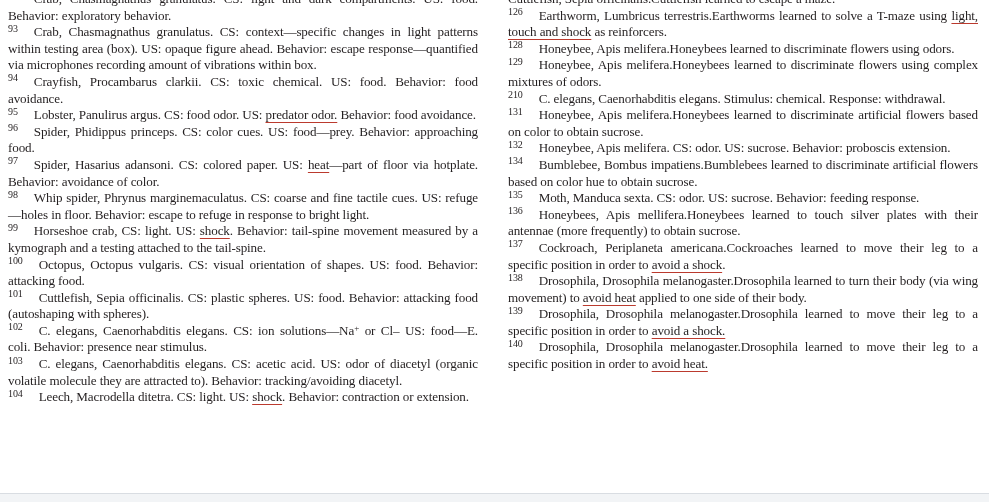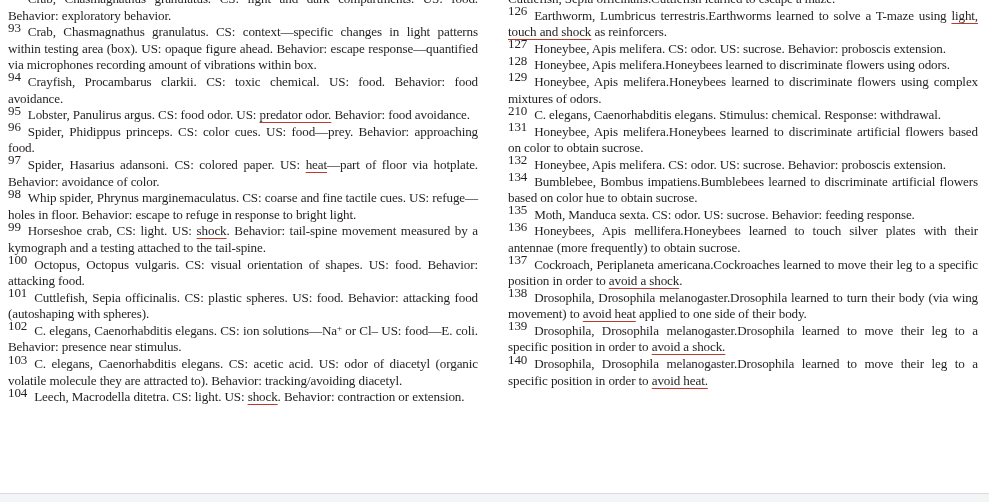--- a/index.html
+++ b/index.html
@@ -21,26 +21,26 @@
     font-size: 13.1px;
     line-height: 16.6px;
     letter-spacing: -0.12px;
     text-align: justify;
     text-justify: inter-word;
   }
   .col-left  { left: 8px; }
   .col-right { left: 508px; }
   .entry { margin: 0; padding: 0; }
   sup.fn {
-    font-size: 13px;
+    font-size: 10px;
     line-height: 0;
     vertical-align: baseline;
     position: relative;
     top: -4.5px;
-    margin-right: 7px;
+    margin-right: 16px;
   }
   sup.chem {
     font-size: 9px;
     line-height: 0;
     vertical-align: baseline;
     position: relative;
     top: -4px;
   }
   .it { }
   .ul {
@@ -73,21 +73,20 @@
       <p class="entry"><sup class="fn">99</sup><span>Horseshoe crab, CS: light. US: </span><span class="ul">shock</span><span>. Behavior: tail-spine movement measured by a kymograph and a testing attached to the tail-spine.</span></p>
       <p class="entry"><sup class="fn">100</sup><span>Octopus, </span><span class="it">Octopus vulgaris</span><span>. CS: visual orientation of shapes. US: food. Behavior: attacking food.</span></p>
       <p class="entry"><sup class="fn">101</sup><span>Cuttlefish, </span><span class="it">Sepia officinalis</span><span>. CS: plastic spheres. US: food. Behavior: attacking food (autoshaping with spheres).</span></p>
       <p class="entry"><sup class="fn">102</sup><span class="it">C. elegans, Caenorhabditis elegans</span><span>. CS: ion solutions—Na</span><sup class="chem">+</sup><span> or Cl– US: food—</span><span class="it">E. coli</span><span>. Behavior: presence near stimulus.</span></p>
       <p class="entry"><sup class="fn">103</sup><span class="it">C. elegans, Caenorhabditis elegans</span><span>. CS: acetic acid. US: odor of diacetyl (organic volatile molecule they are attracted to). Behavior: tracking/avoiding diacetyl.</span></p>
       <p class="entry"><sup class="fn">104</sup><span>Leech, </span><span class="it">Macrodella ditetra</span><span>. CS: light. US: </span><span class="ul">shock</span><span>. Behavior: contraction or extension.</span></p>
     </section>
   <section class="col col-right">
       <p class="entry"><span>Cuttlefish, </span><span class="it">Sepia officinalis</span><span>.Cuttlefish learned to escape a maze.</span></p>
       <p class="entry"><sup class="fn">126</sup><span>Earthworm, </span><span class="it">Lumbricus terrestris</span><span>.Earthworms learned to solve a T-maze using </span><span class="ul">light, touch and shock</span><span> as reinforcers.</span></p>
-      <p class="entry"><sup class="fn">127</sup><span>Honeybee, </span><span class="it">Apis melifera</span><span>. CS: odor. US: sucrose. Behavior: proboscis extension.</span></p>
       <p class="entry"><sup class="fn">128</sup><span>Honeybee, </span><span class="it">Apis melifera</span><span>.Honeybees learned to discriminate flowers using odors.</span></p>
       <p class="entry"><sup class="fn">129</sup><span>Honeybee, </span><span class="it">Apis melifera</span><span>.Honeybees learned to discriminate flowers using complex mixtures of odors.</span></p>
       <p class="entry"><sup class="fn">210</sup><span class="it">C. elegans, Caenorhabditis elegans</span><span>. Stimulus: chemical. Response: withdrawal.</span></p>
       <p class="entry"><sup class="fn">131</sup><span>Honeybee, </span><span class="it">Apis melifera</span><span>.Honeybees learned to discriminate artificial flowers based on color to obtain sucrose.</span></p>
       <p class="entry"><sup class="fn">132</sup><span>Honeybee, </span><span class="it">Apis melifera</span><span>. CS: odor. US: sucrose. Behavior: proboscis extension.</span></p>
       <p class="entry"><sup class="fn">134</sup><span>Bumblebee, </span><span class="it">Bombus impatiens</span><span>.Bumblebees learned to discriminate artificial flowers based on color hue to obtain sucrose.</span></p>
       <p class="entry"><sup class="fn">135</sup><span>Moth, </span><span class="it">Manduca sexta</span><span>. CS: odor. US: sucrose. Behavior: feeding response.</span></p>
       <p class="entry"><sup class="fn">136</sup><span>Honeybees, </span><span class="it">Apis mellifera</span><span>.Honeybees learned to touch silver plates with their antennae (more frequently) to obtain sucrose.</span></p>
       <p class="entry"><sup class="fn">137</sup><span>Cockroach, </span><span class="it">Periplaneta americana</span><span>.Cockroaches learned to move their leg to a specific position in order to </span><span class="ul">avoid a shock</span><span>.</span></p>
       <p class="entry"><sup class="fn">138</sup><span>Drosophila, </span><span class="it">Drosophila melanogaster</span><span>.Drosophila learned to turn their body (via wing movement) to </span><span class="ul">avoid heat</span><span> applied to one side of their body.</span></p>

